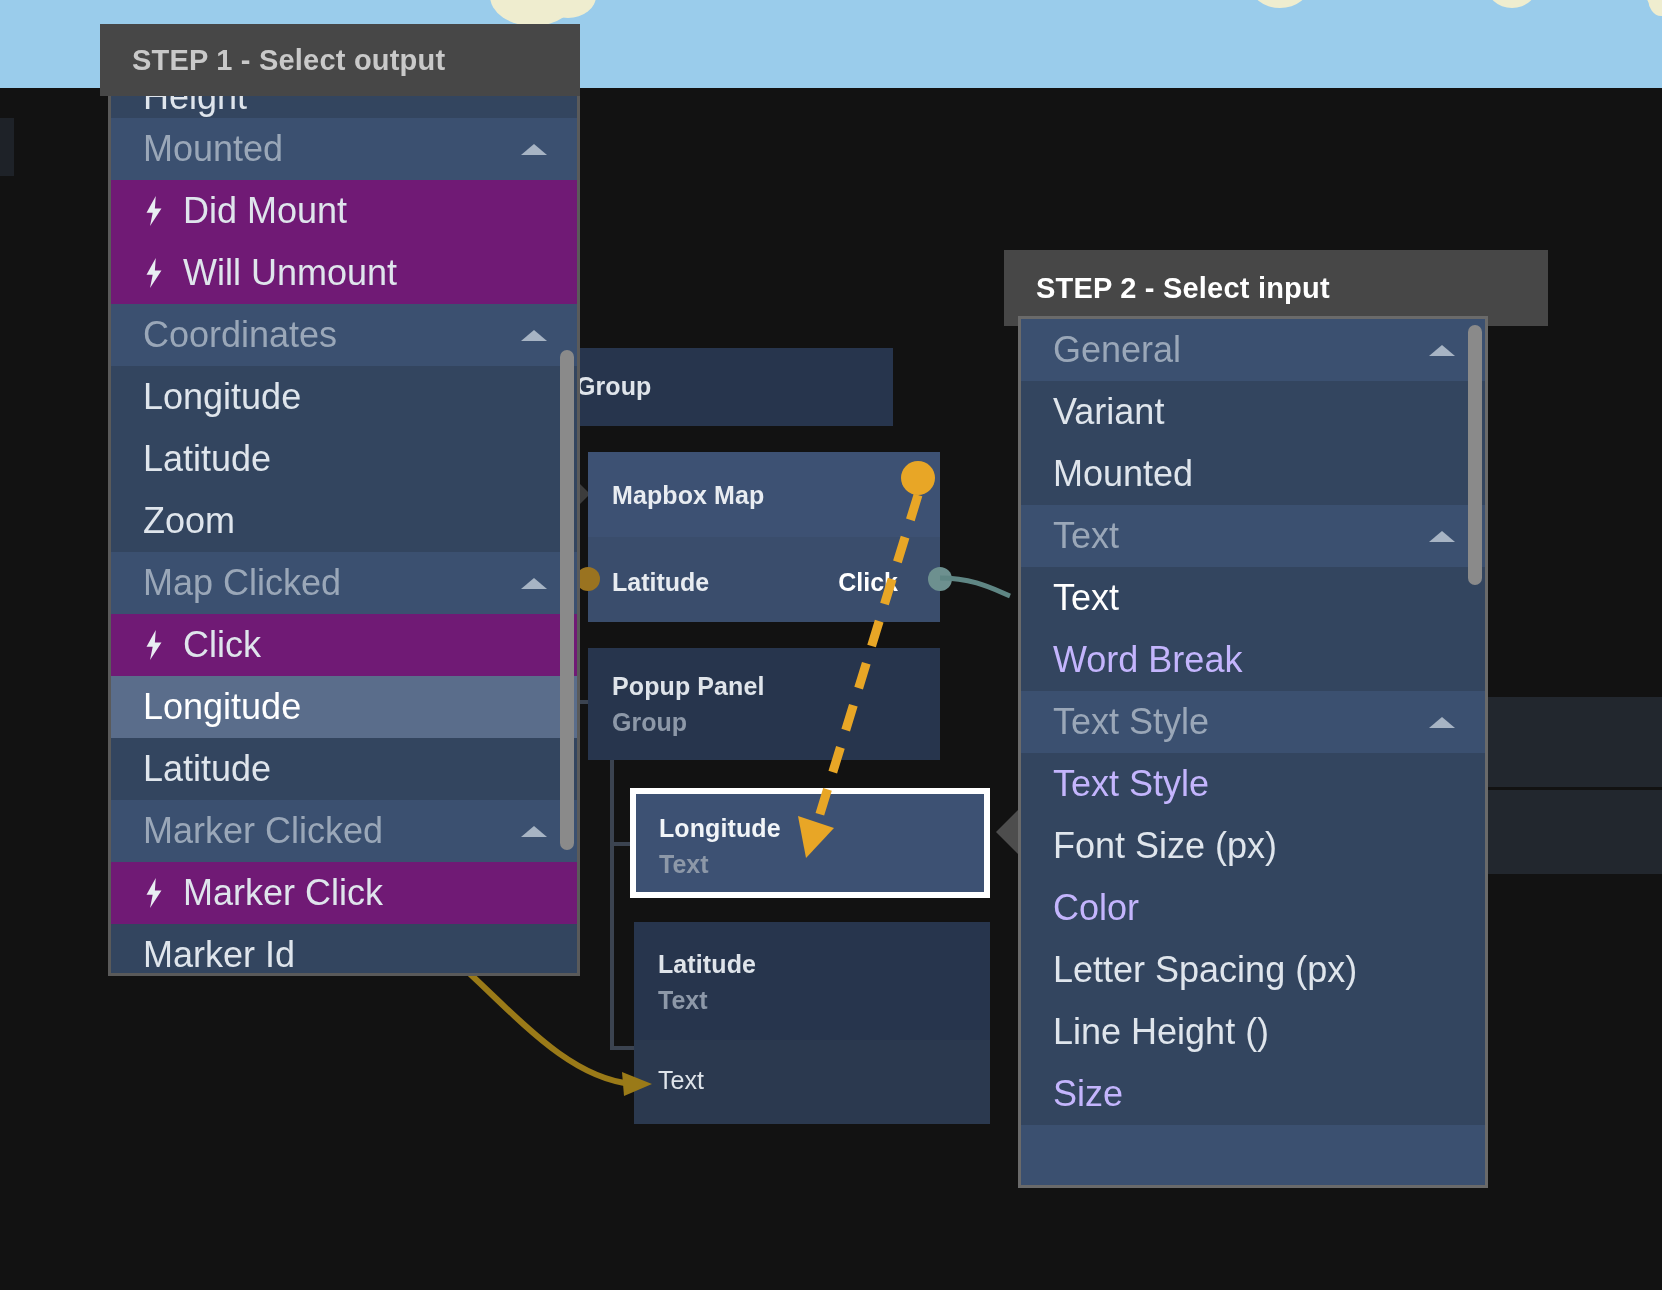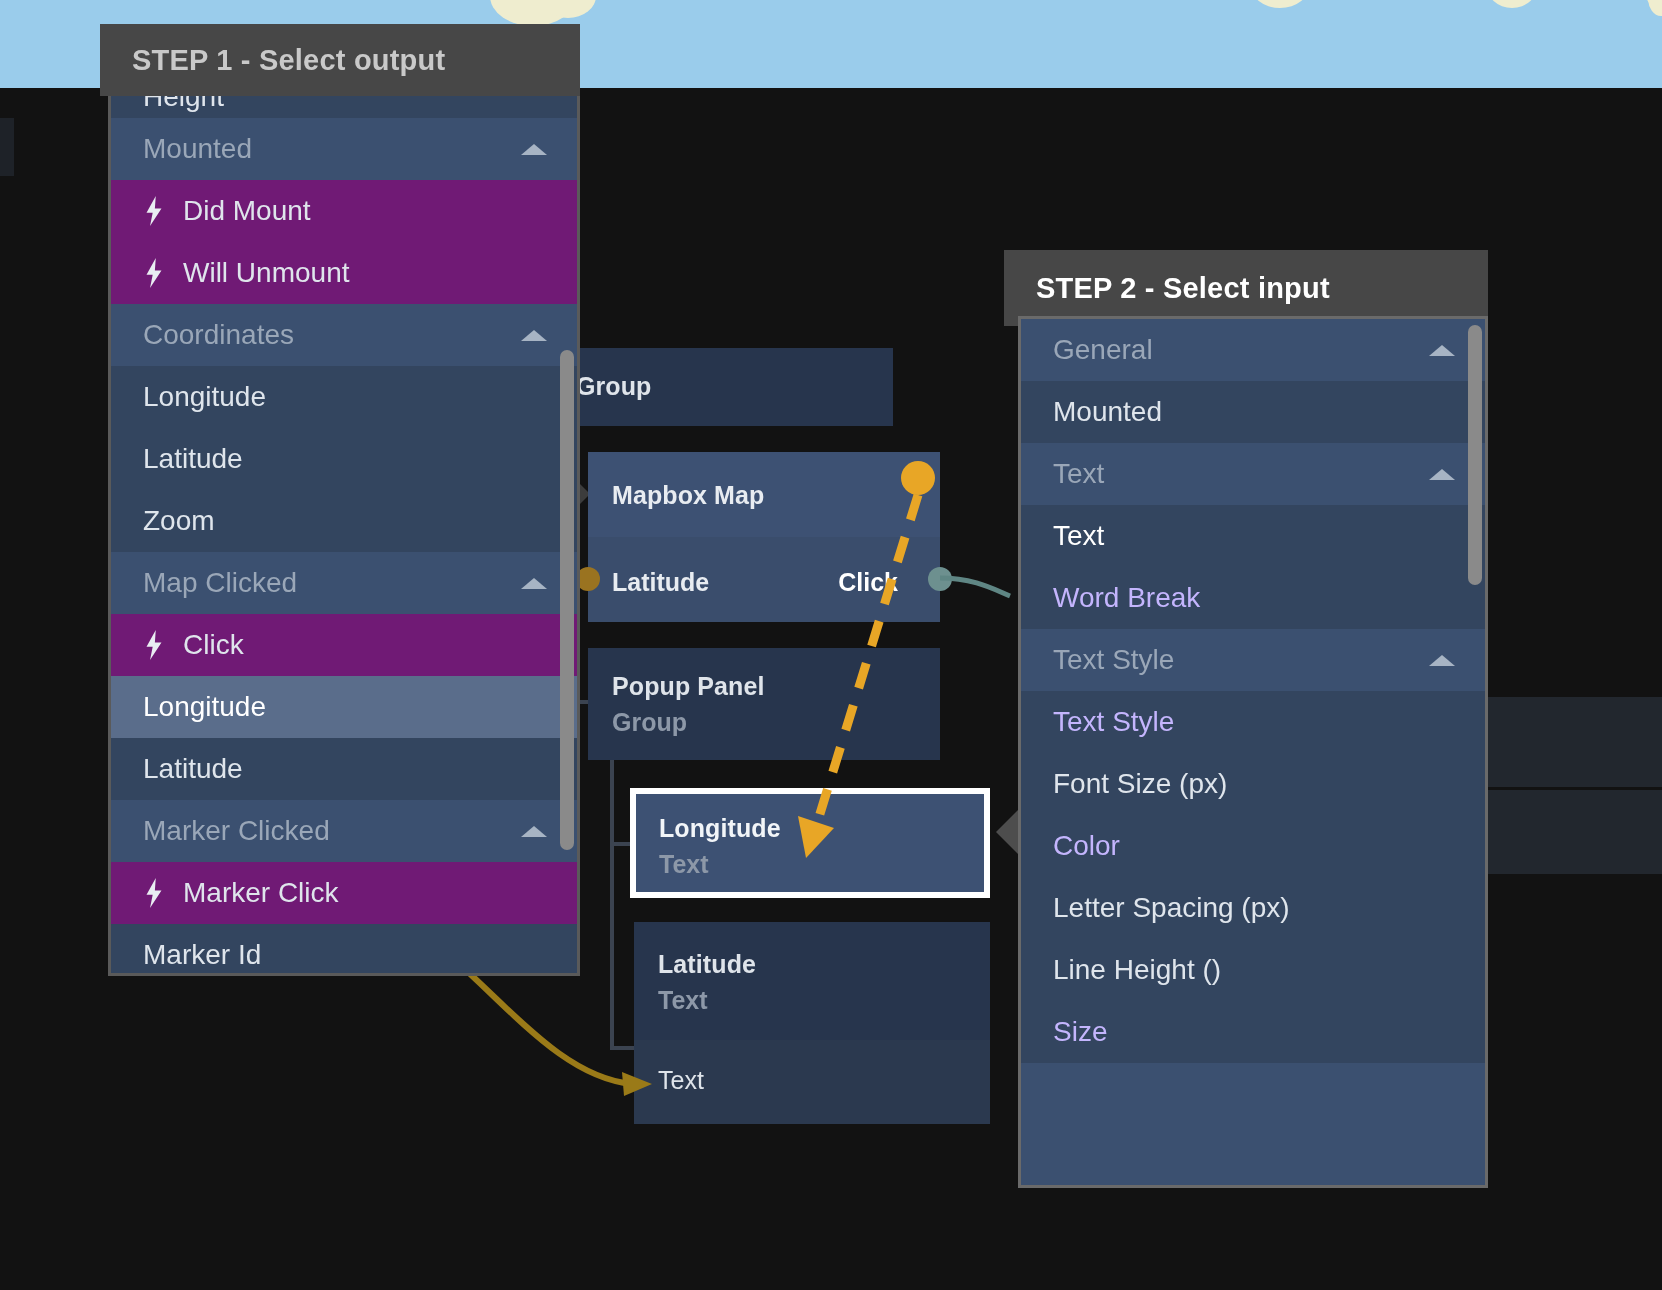--- a/index.html
+++ b/index.html
@@ -102,21 +102,21 @@
   .p1 .panel-body{
     position:absolute;left:8px;top:72px;width:472px;height:880px;
     border:3px solid #5a5a5a;border-top:none;
   }
 
   .item{
     position:relative;box-sizing:border-box;
     display:flex;align-items:center;
     padding-left:32px;width:100%;
   }
-  .item .txt{font-size:28px;line-height:1;}
+  .item .txt{font-size:36px;line-height:1;}
   .grp{background:#3b5070;height:62px;}
   .grp .txt{color:#9aa7b8;}
   .opt{background:#33455f;height:62px;}
   .opt .txt{color:#dfe5ec;}
   .opt.sel{background:#5a6d8b;}
   .opt.sel .txt{color:#ffffff;}
   .opt.dim .txt{color:#c4b5fd;}
   .evt{background:#701a75;height:62px;padding-left:32px;}
   .evt .txt{color:#dfe5ec;}
   .bolt{
@@ -128,21 +128,21 @@
     position:absolute;right:30px;top:50%;margin-top:-5px;
     width:0;height:0;border-left:13px solid transparent;
     border-right:13px solid transparent;border-bottom:11px solid #a7b4c4;
   }
 
   .scroll-track{position:absolute;right:3px;top:0;width:14px;height:100%;}
   .scroll-thumb{position:absolute;right:3px;width:14px;background:#8a8a8a;border-radius:7px;}
 
   
   .p2{left:1004px;top:250px;width:658px;height:950px;}
-  .p2 .panel-header{height:76px;width:484px;padding-left:32px;}
+  .p2 .panel-header{height:76px;width:544px;padding-left:32px;}
   .p2 .panel-header .ttl{color:#ffffff;font-size:29px;}
   .p2 .panel-body{
     position:absolute;left:14px;top:66px;width:470px;height:872px;
     border:3px solid #6a6a6a;
   }
   .p2 .item{height:62px;}
   .p2 .grp{background:#3b5070;}
   .p2 .opt{background:#33455f;}
 
   
@@ -297,20 +297,23 @@
 <div class="panel p2">
   <div class="panel-header">
     <span class="ttl">STEP 2 - Select input</span>
   </div>
   <div class="panel-body">
     <div class="item grp">
       <span class="txt">General</span>
       <span class="chev"></span>
     </div>
     <div class="item opt">
+      <span class="txt">Variant</span>
+    </div>
+    <div class="item opt">
       <span class="txt">Mounted</span>
     </div>
     <div class="item grp">
       <span class="txt">Text</span>
       <span class="chev"></span>
     </div>
     <div class="item opt sel">
       <span class="txt">Text</span>
     </div>
     <div class="item opt dim">

